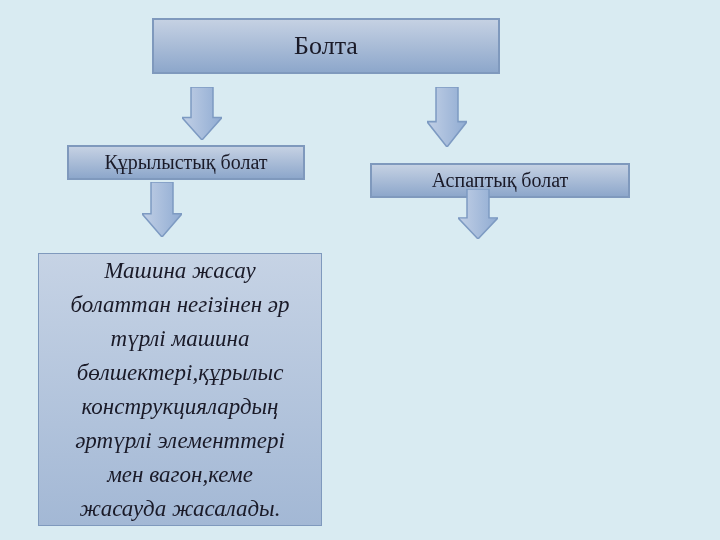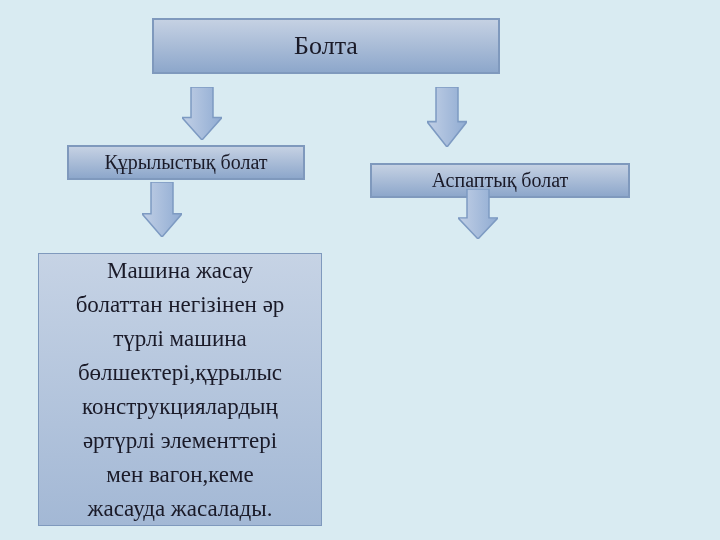--- a/index.html
+++ b/index.html
@@ -45,20 +45,21 @@
     left: 370px; top: 151px;
     width: 260px; height: 35px;
     font-size: 20px;
     margin-top: 12px;
   }
   .desc-left {
     left: 38px; top: 253px;
     width: 284px; height: 273px;
     font-size: 23px;
     line-height: 34px;
+    font-style: italic;
   }
   .desc-right {
     left: 360px; top: 253px;
     width: 298px; height: 272px;
     font-size: 23px;
     line-height: 34px;
   }
   .desc-box .txt {
     white-space: pre-line;
     width: 100%;

